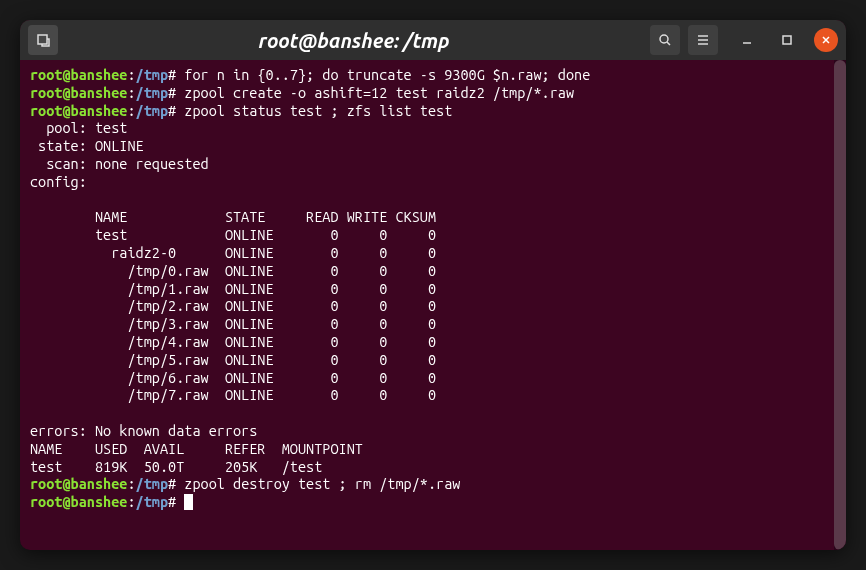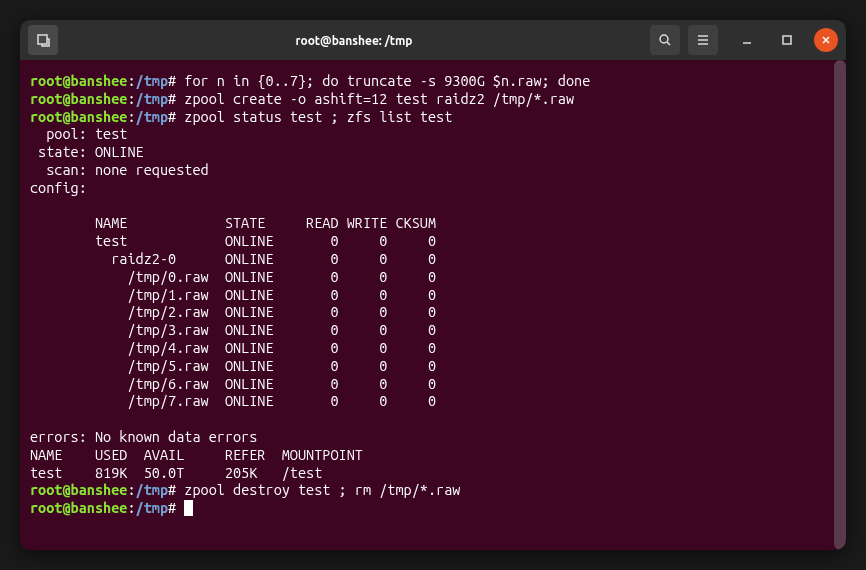--- a/index.html
+++ b/index.html
@@ -43,22 +43,23 @@
       color: #ddd;
     }
     .titlebar-btn.light {
       background: #484848;
     }
     .title {
       flex: 1;
       text-align: center;
       color: #fff;
       font-weight: bold;
-      font-size: 12px;
+      font-size: 20px;
       font-family: 'Ubuntu', sans-serif;
+      font-style: italic;
     }
     .win-controls {
       display: flex;
       gap: 14px;
       align-items: center;
       margin-left: 8px;
     }
     .win-ctrl {
       width: 26px;
       height: 26px;
@@ -78,21 +79,21 @@
       justify-content: center;
       color: #fff;
     }
     .terminal-body {
       height: calc(100% - 40px);
       display: flex;
       position: relative;
     }
     .terminal-content {
       flex: 1;
-      padding: 12px 10px;
+      padding: 6px 10px;
       font-size: 14.5px;
       line-height: 17.8px;
       font-family: 'Ubuntu Mono', 'DejaVu Sans Mono', monospace;
       color: #fff;
       white-space: pre;
       overflow: hidden;
     }
     .scrollbar {
       width: 12px;
       background: #2a041a;

